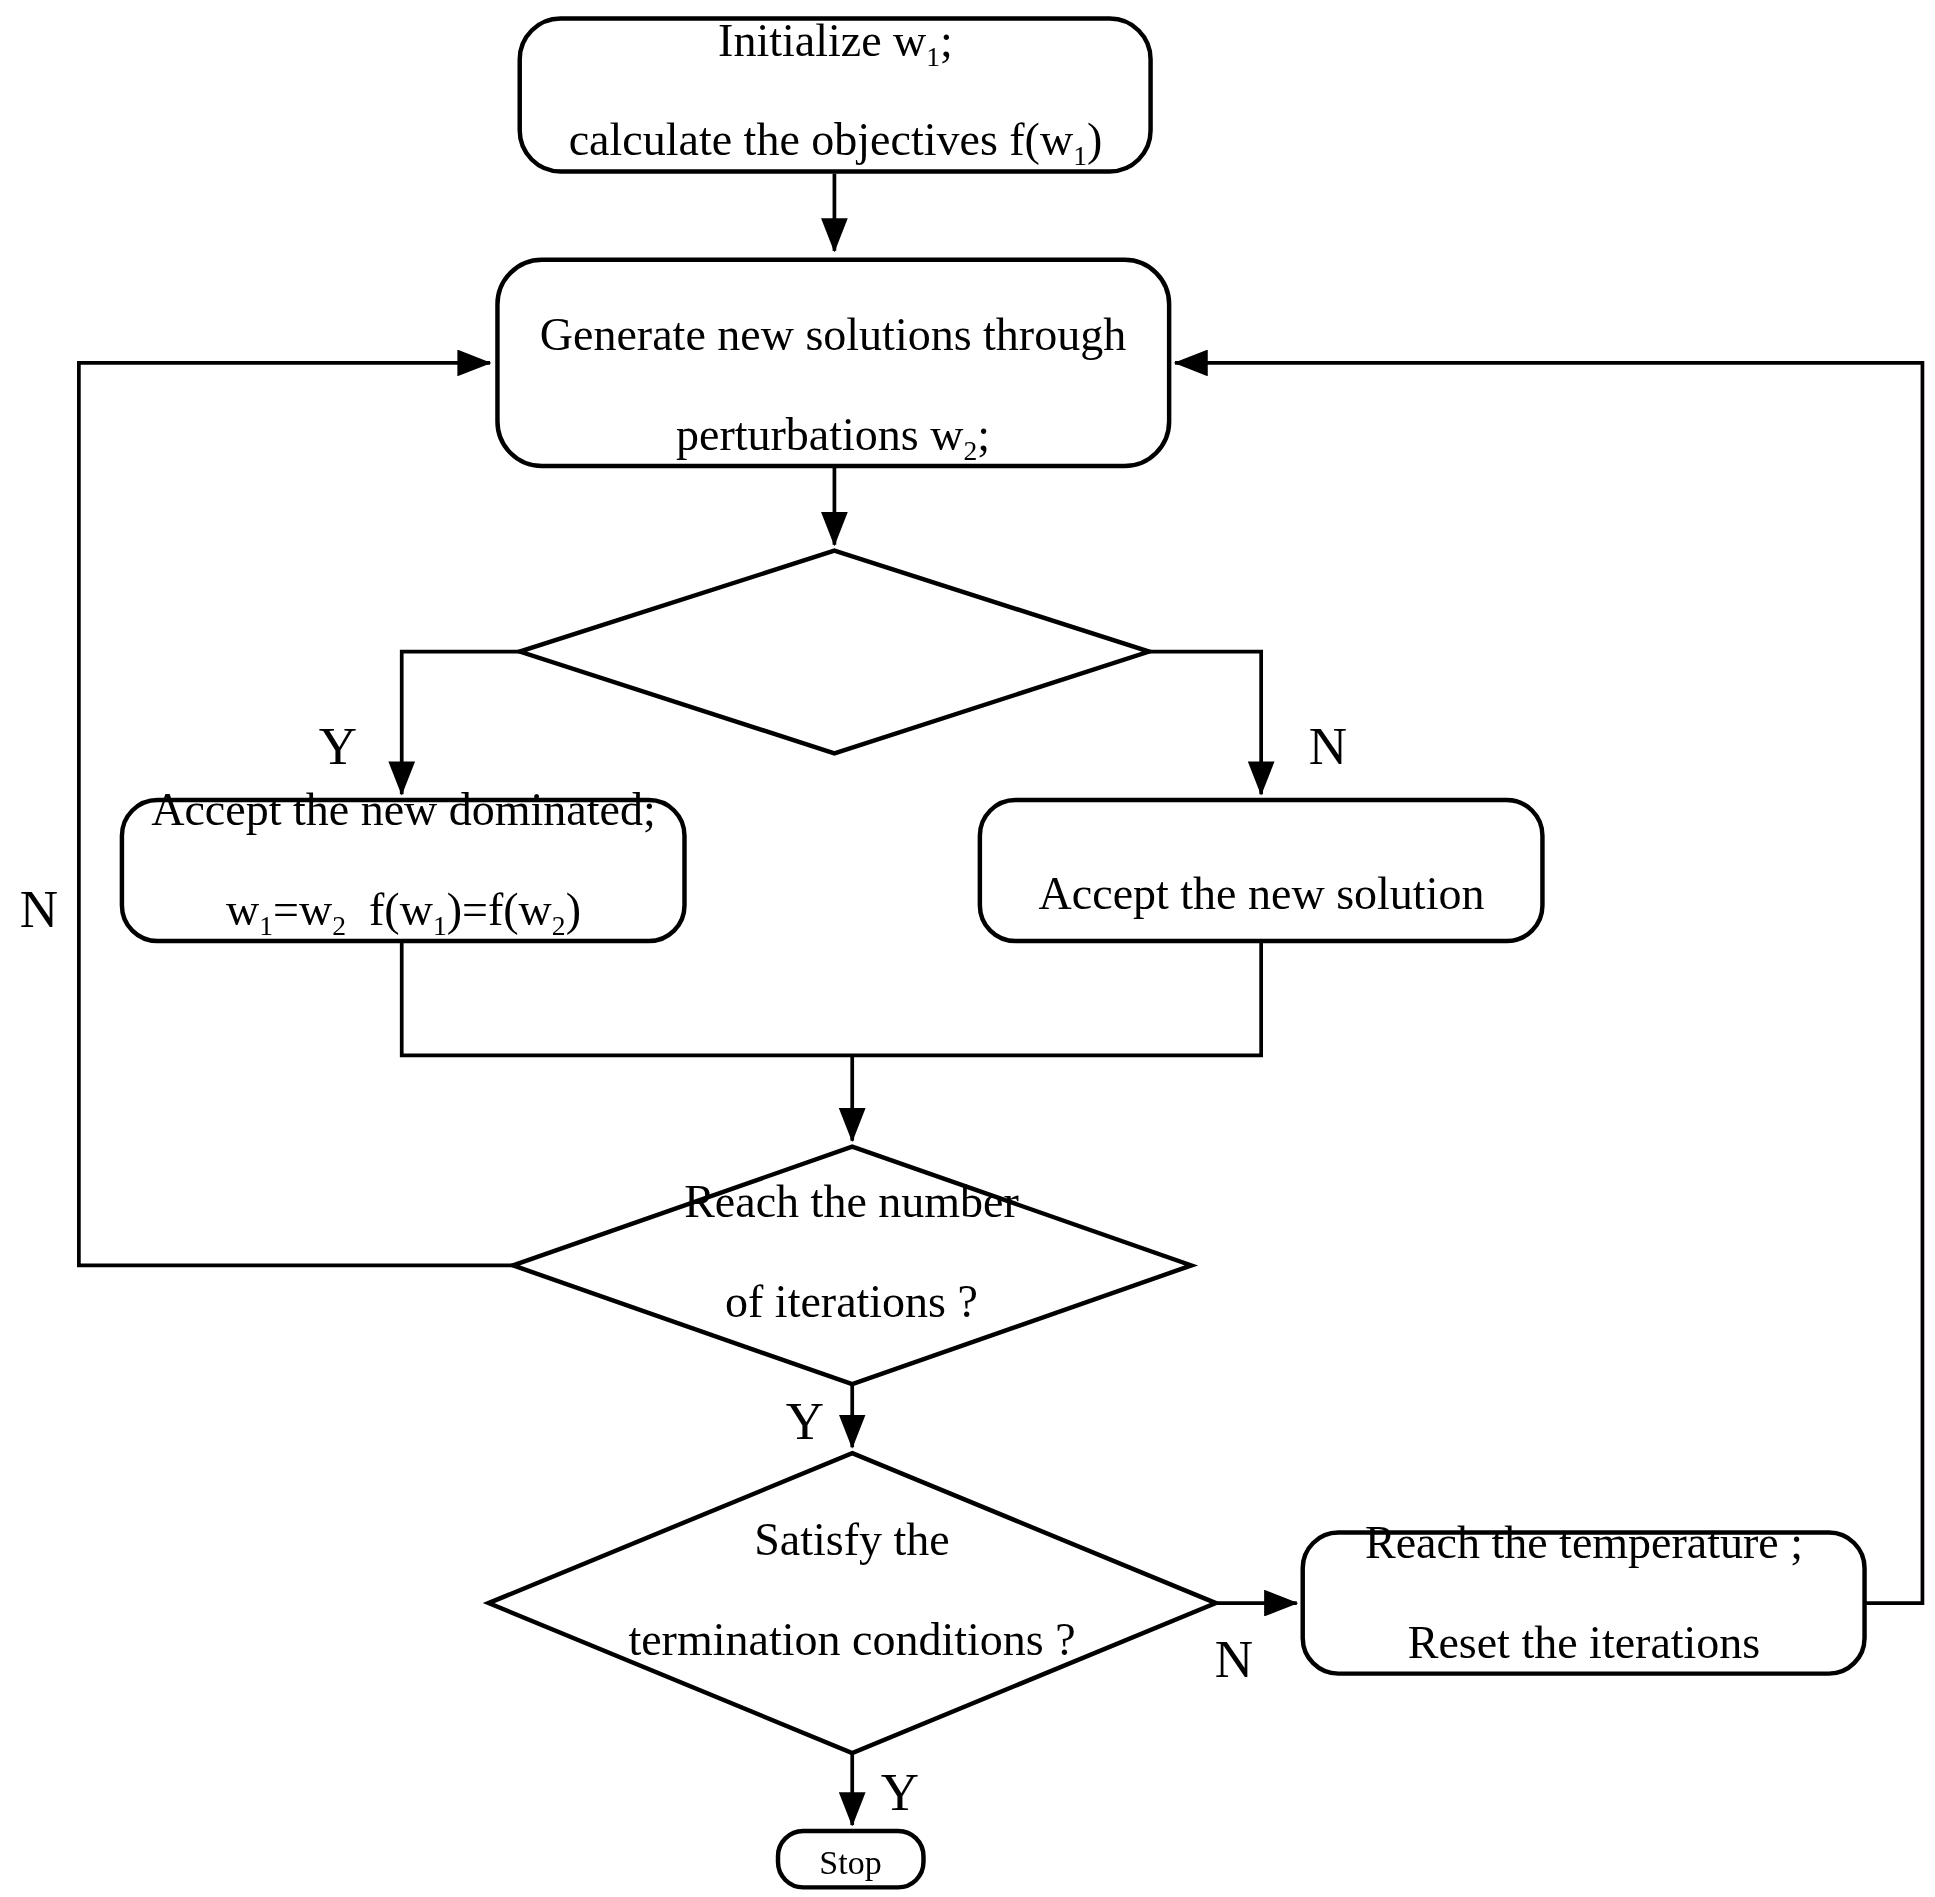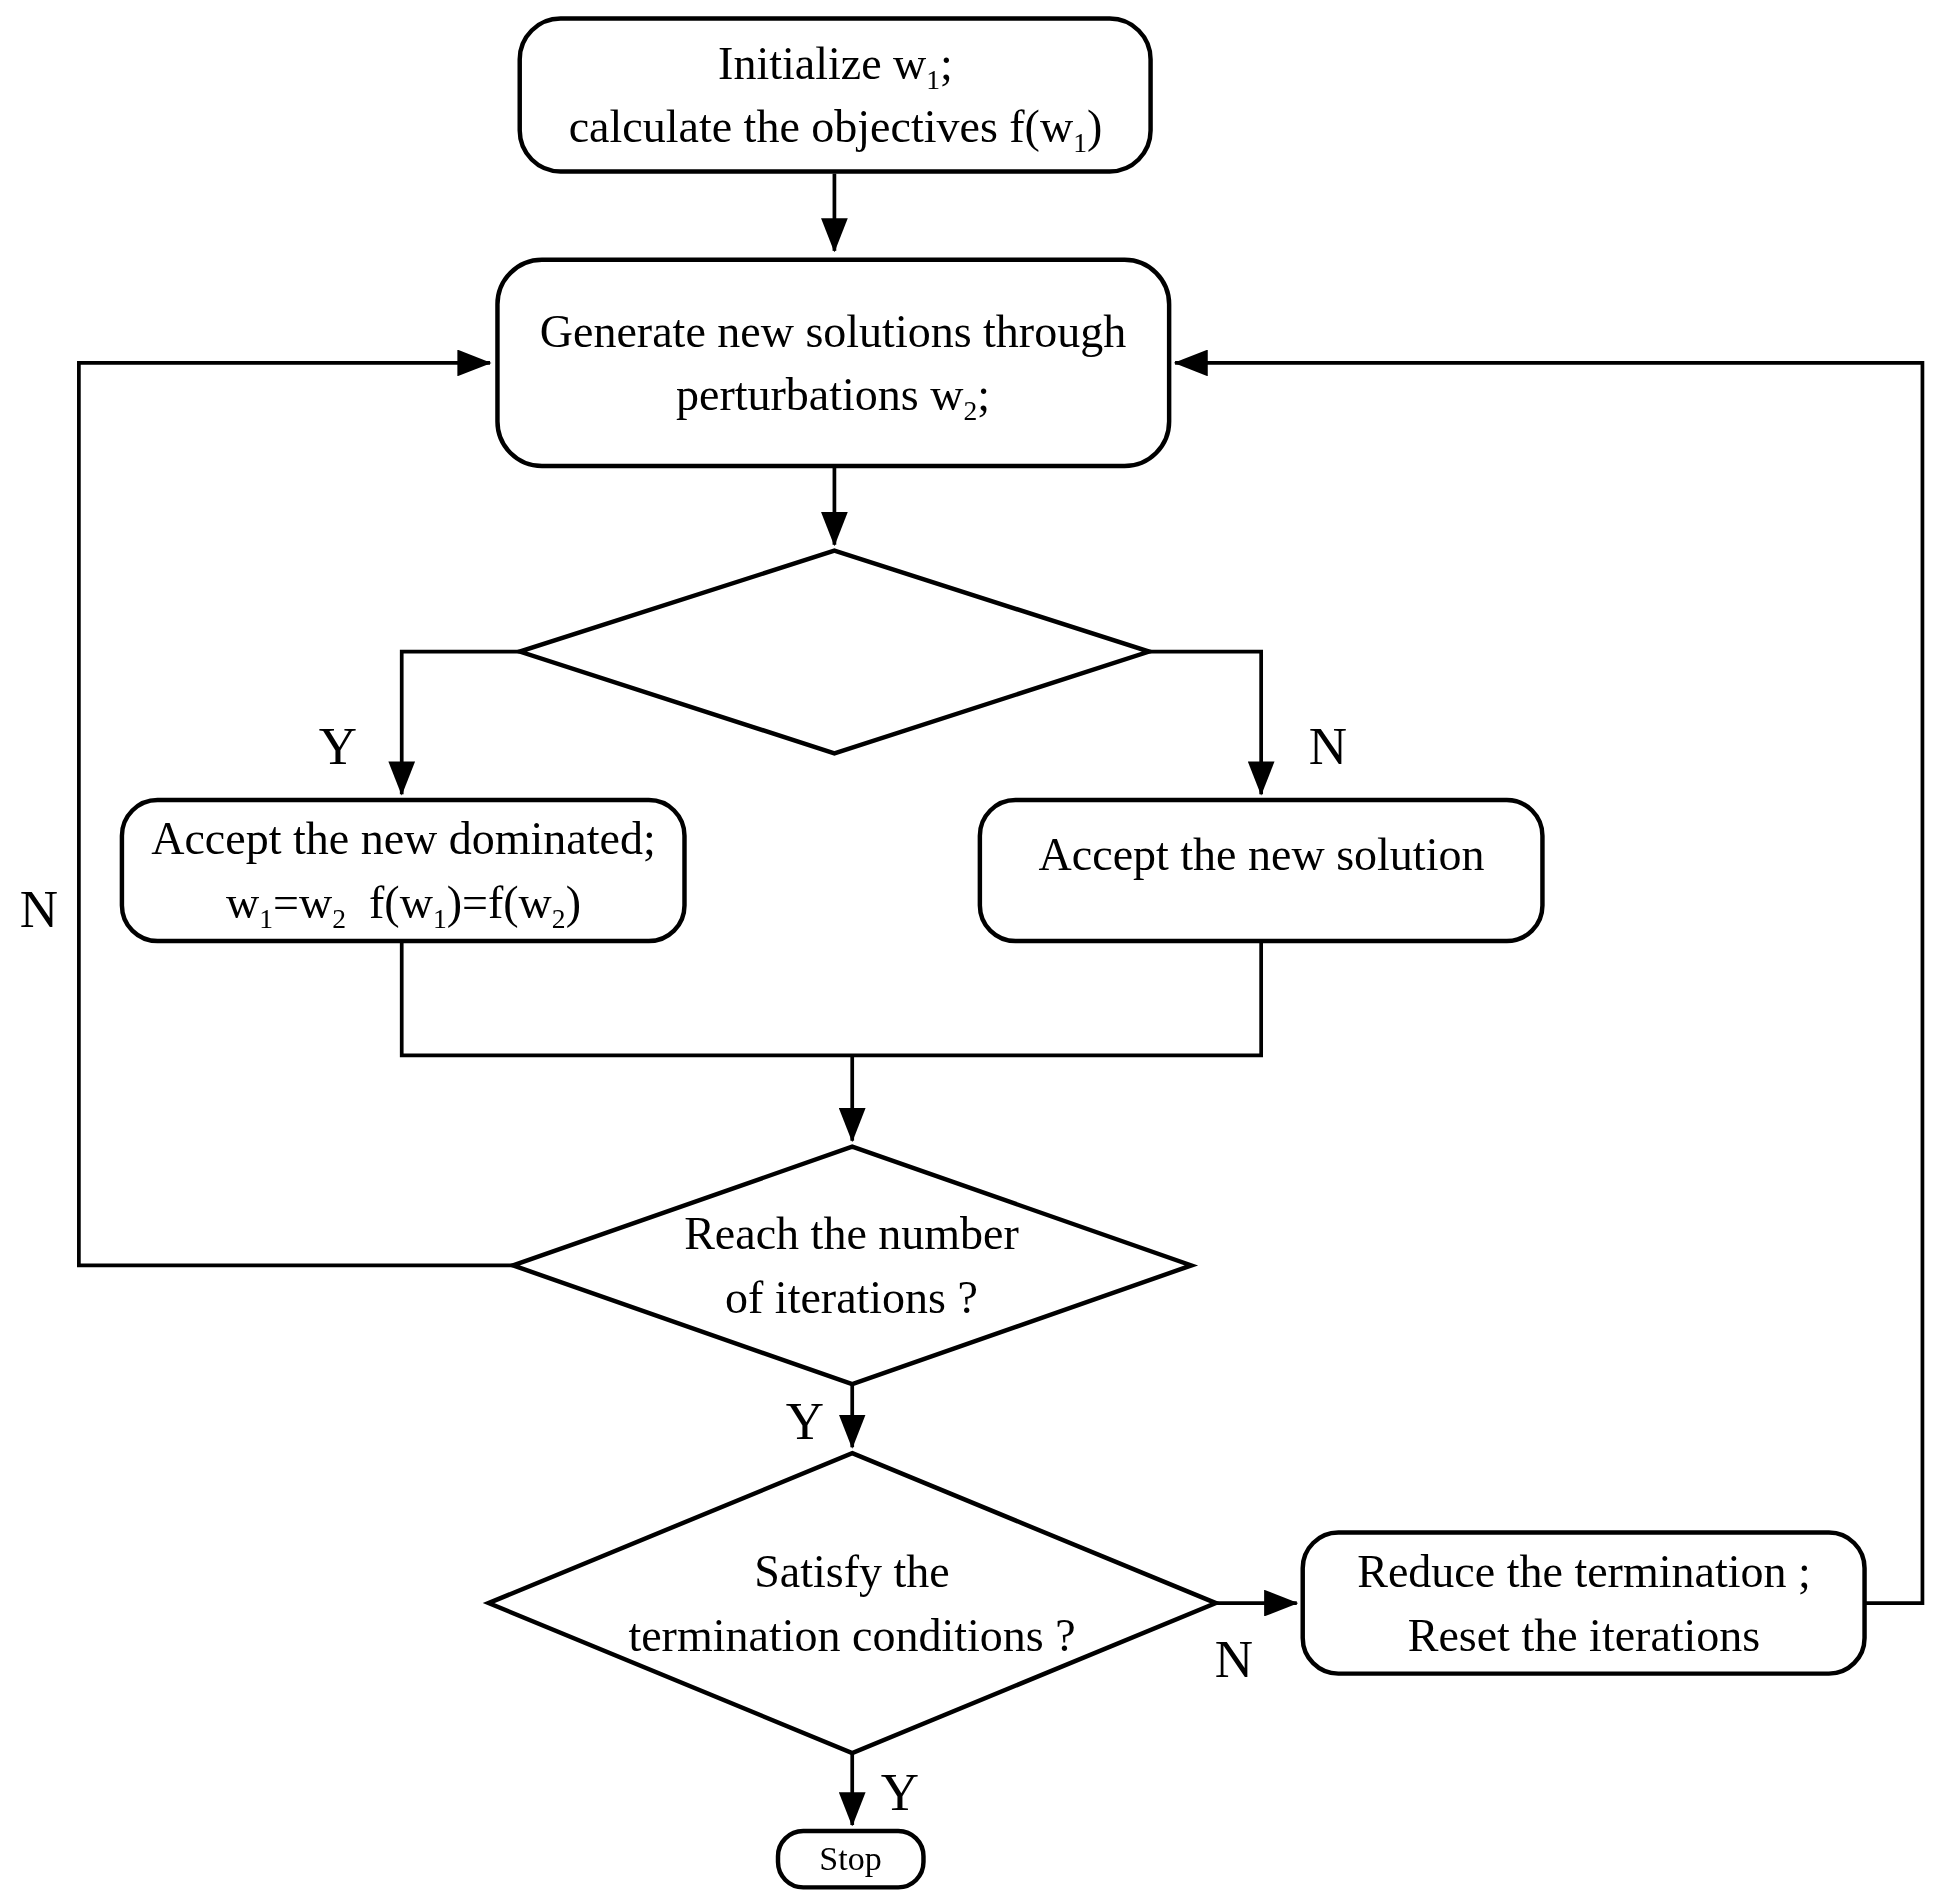--- a/index.html
+++ b/index.html
@@ -11,26 +11,27 @@
     font-family: "Liberation Serif", "DejaVu Serif", serif;
     color: #000000;
   }
   .canvas svg { position: absolute; left: 0; top: 0; width: 1936px; height: 1897px; }
   .shape { fill: #ffffff; stroke: #000000; stroke-width: 6; }
   .conn  { fill: none; stroke: #000000; stroke-width: 5; }
   .node-label {
     position: absolute;
     display: flex;
     flex-direction: column;
-    justify-content: center;
+    justify-content: flex-end;
     align-items: center;
     text-align: center;
     font-size: 46px;
     line-height: 1.38;
     pointer-events: none;
+    gap: 36px;
   }
   .node-label .line { white-space: pre; }
   sub { font-size: 0.6em; line-height: 0; }
   .edge-label {
     position: absolute;
     transform: translate(-50%, -50%);
     font-size: 53px;
     line-height: 1;
     pointer-events: none;
   }
@@ -109,21 +110,21 @@
     <div class="line">Reach the number</div>
     <div class="line">of iterations ?</div>
   </div>
 
   <div class="node-label" id="lbl-termination">
     <div class="line">Satisfy the</div>
     <div class="line">termination conditions ?</div>
   </div>
 
   <div class="node-label" id="lbl-reduce">
-    <div class="line">Reduce the termination ;</div>
+    <div class="line">Reach the temperature ;</div>
     <div class="line">Reset the iterations</div>
   </div>
 
   <div class="node-label" id="lbl-stop">
     <div class="line">Stop</div>
   </div>
 
   <div class="edge-label" id="elbl-y1">Y</div>
   <div class="edge-label" id="elbl-n1">N</div>
   <div class="edge-label" id="elbl-n2">N</div>

